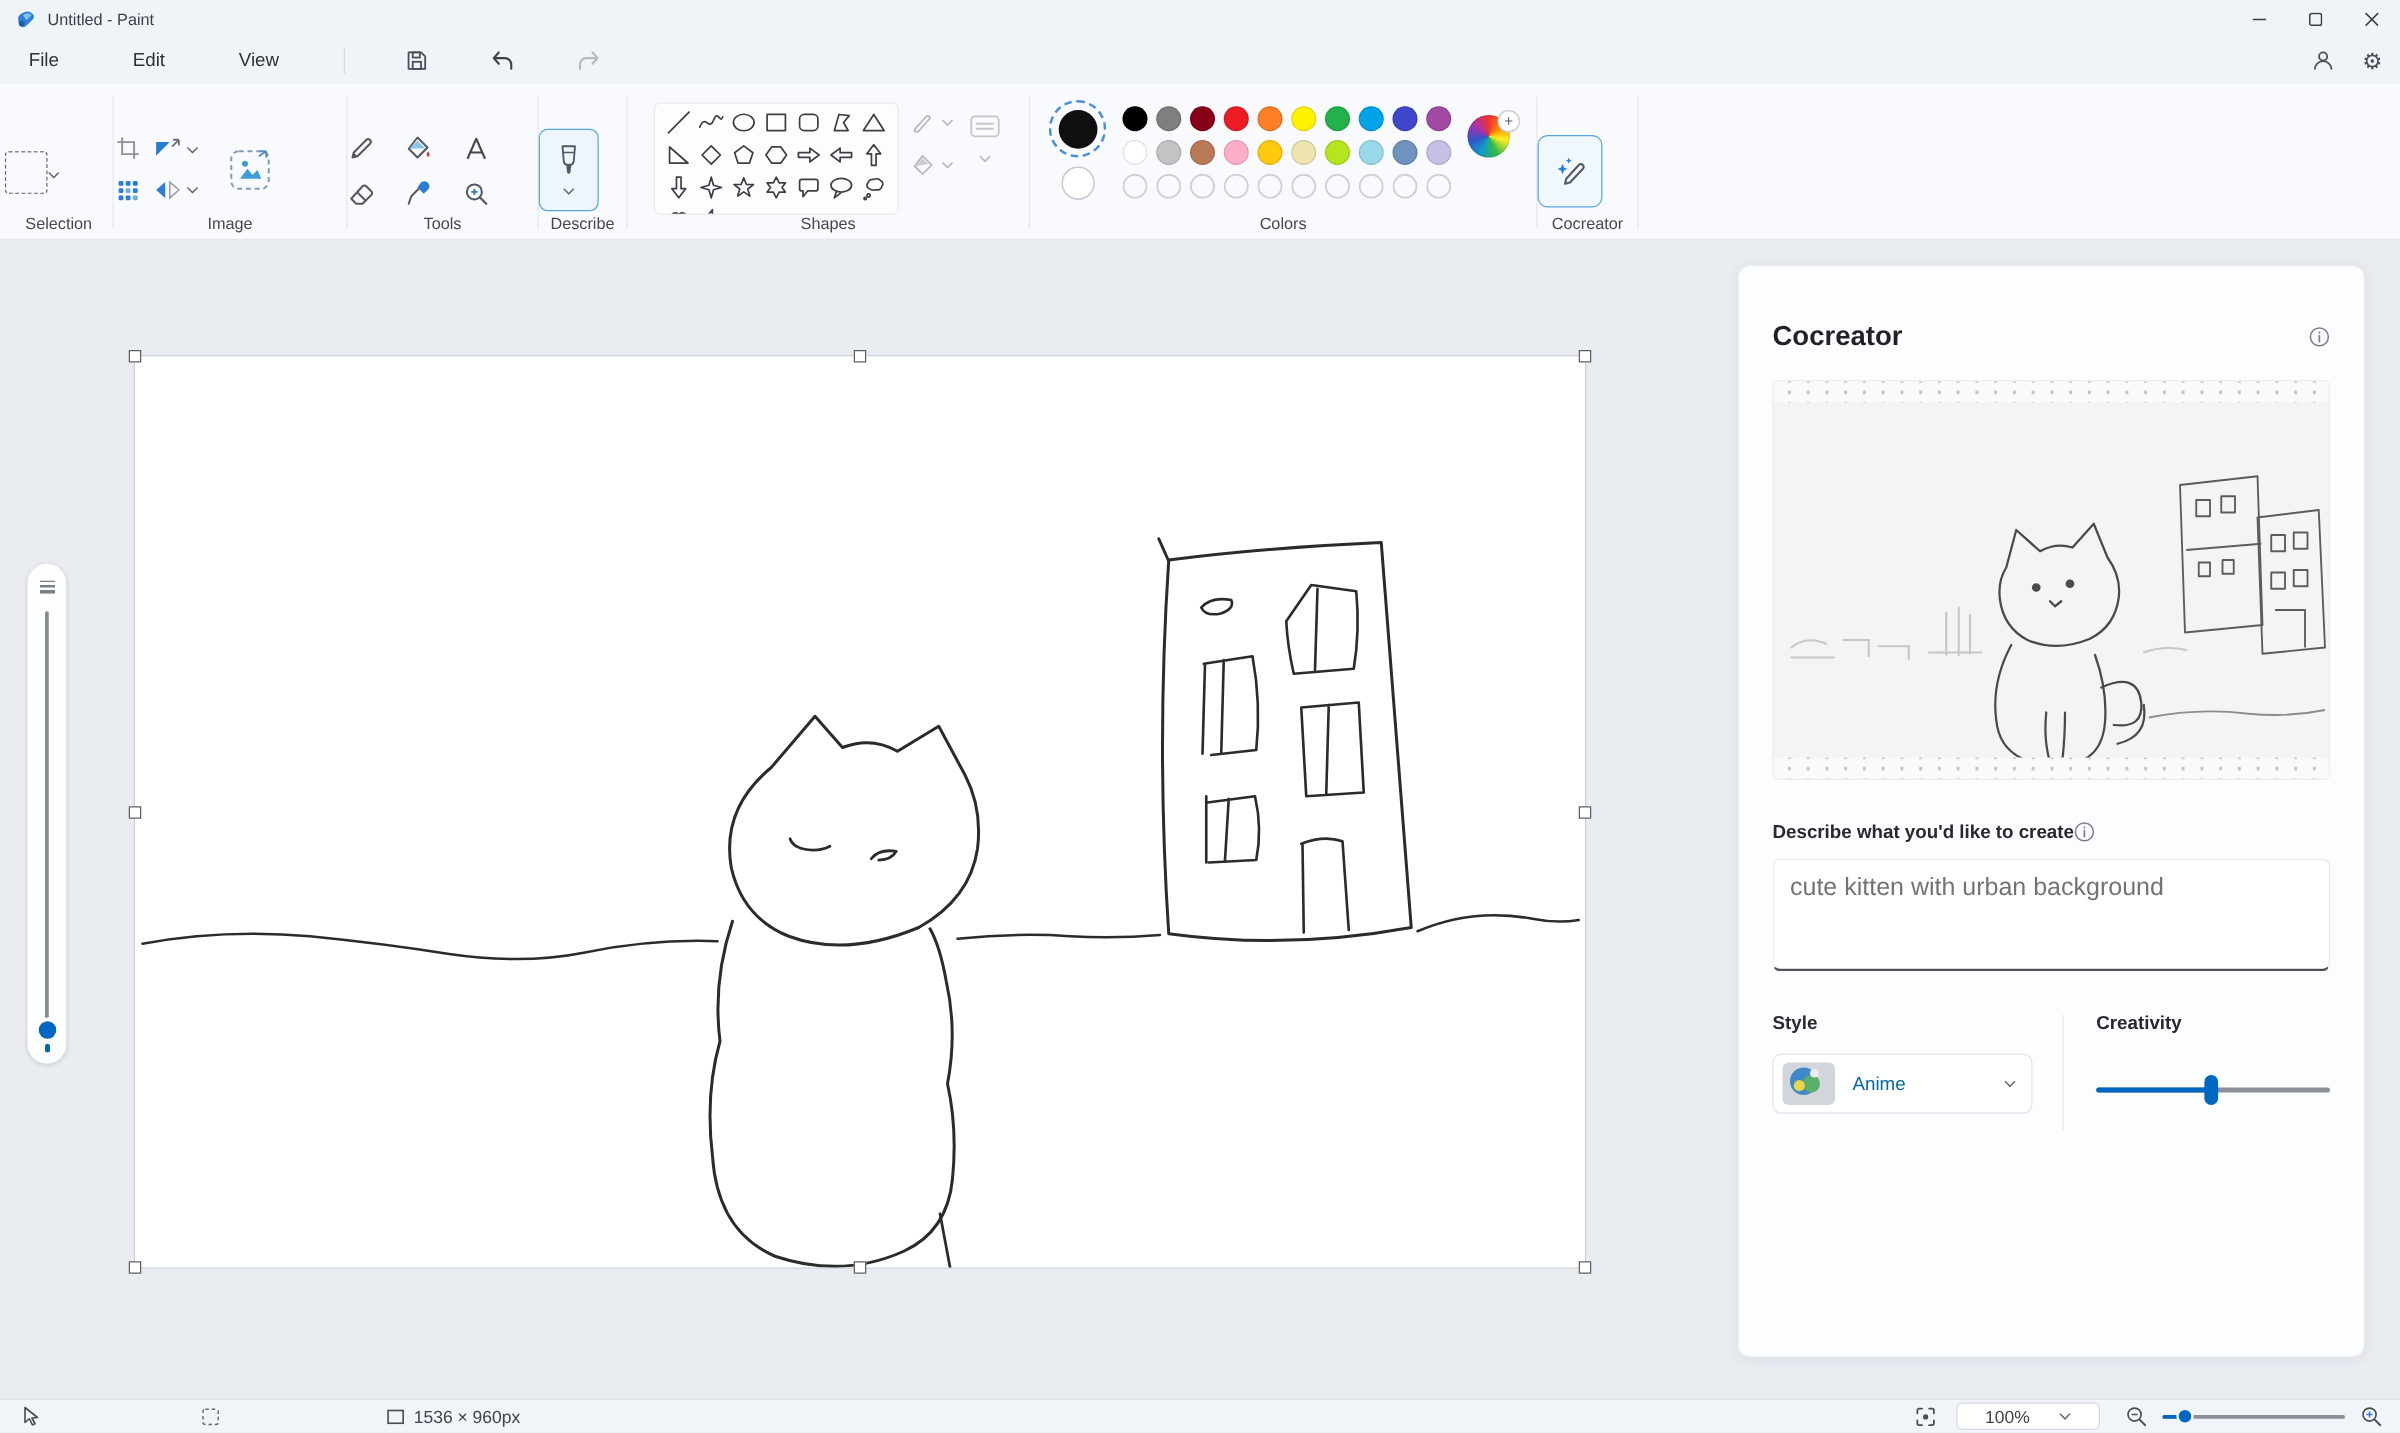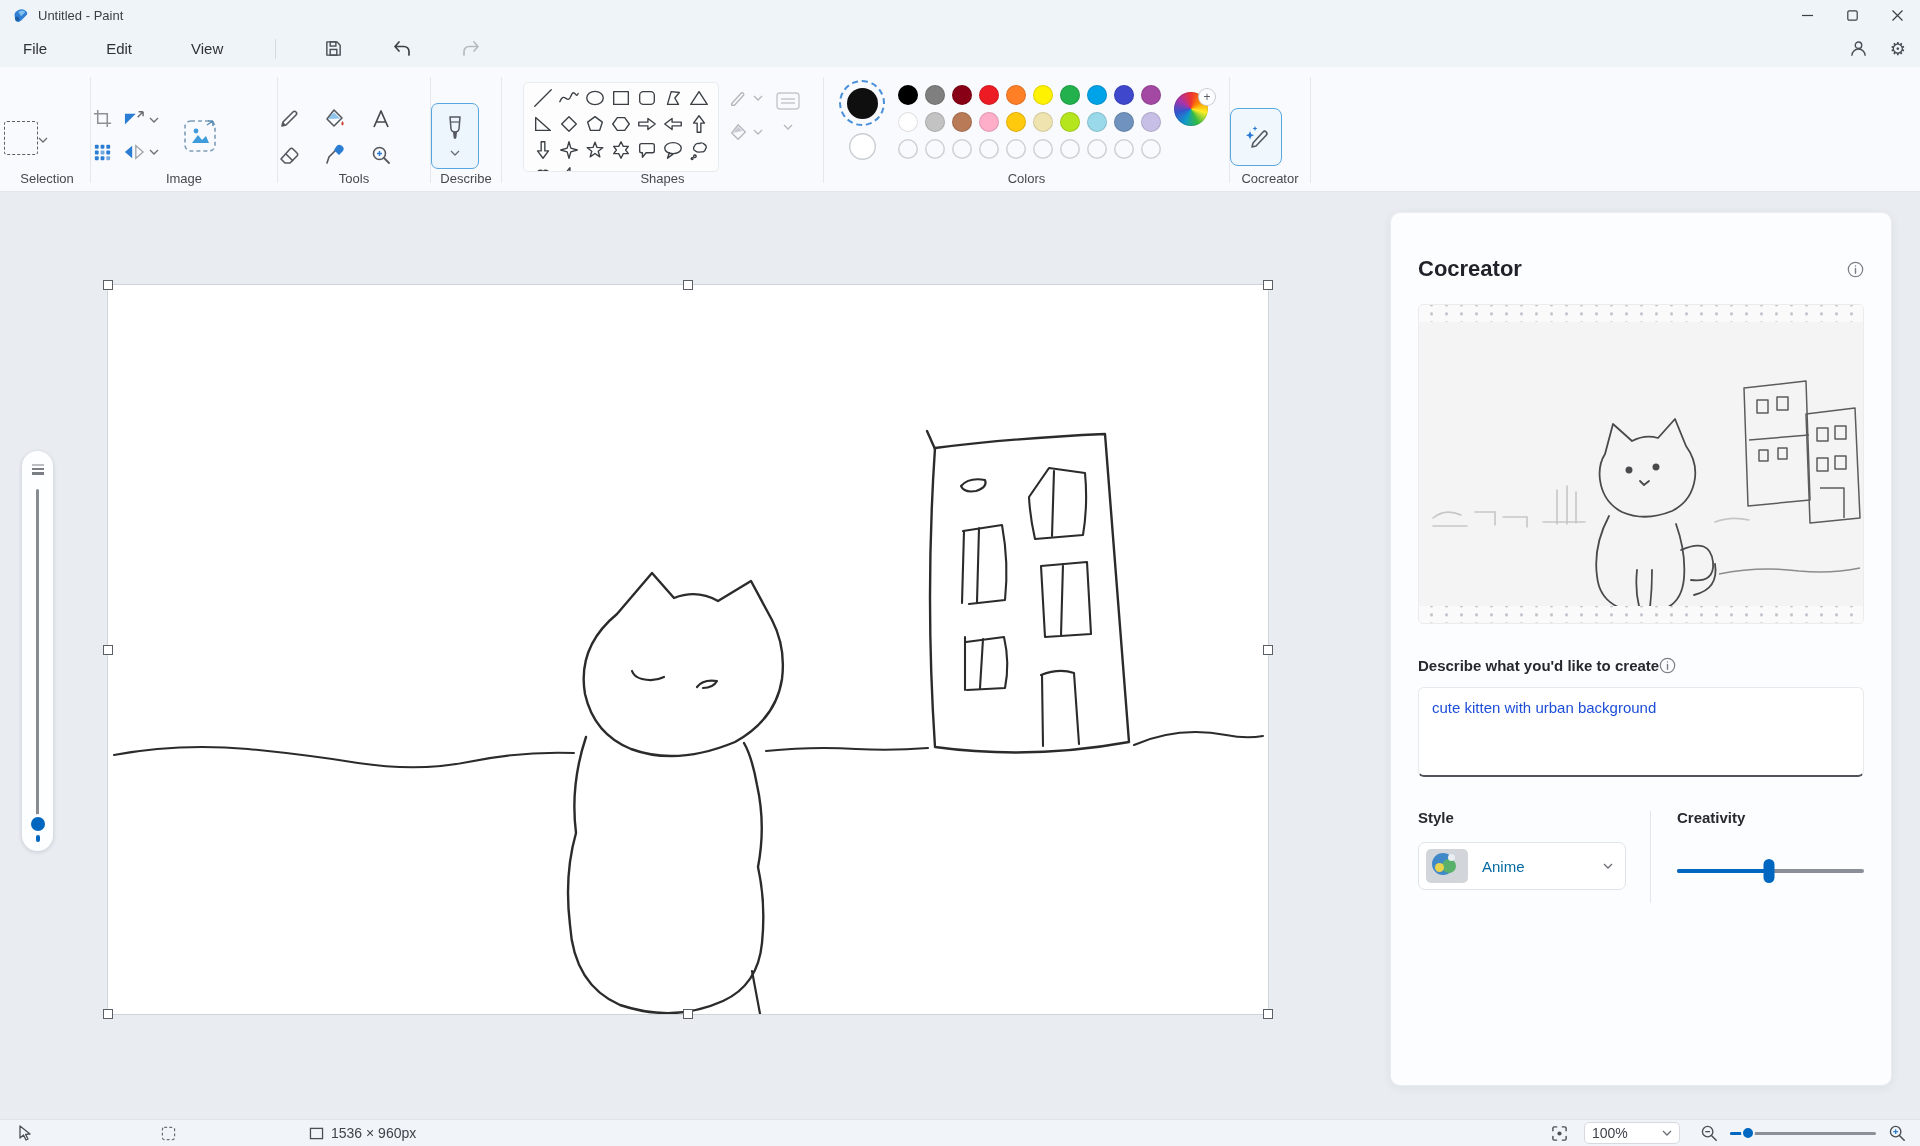--- a/index.html
+++ b/index.html
@@ -77,42 +77,42 @@
   .panel{position:absolute;left:1390px;top:20px;width:502px;height:874px;background:#fcfdfe;border:1px solid #e9ecf0;border-radius:10px;box-shadow:0 2px 10px rgba(40,50,70,.07);box-sizing:border-box;padding:0 27px;}
   .panel-title-row{display:flex;align-items:center;justify-content:space-between;margin-top:43px;}
   .panel-title{font-size:22px;font-weight:700;color:#1f2329;}
   .preview{margin-top:22px;height:318px;background:#f4f4f5;border:1px solid #ececee;border-radius:5px;position:relative;overflow:hidden;}
   .dotstrip{position:absolute;left:0;right:0;height:17px;background:#fafafb;background-image:radial-gradient(circle,#bfc3c9 1.3px,transparent 1.6px);background-size:15px 9px;background-position:5px 55%;}
   .dotstrip.top{top:0;}
   .dotstrip.bottom{bottom:0;}
   .preview svg{position:absolute;left:0;top:17px;}
   .desc-row{display:flex;align-items:center;justify-content:flex-start;margin-top:33px;}
   .desc-label{font-size:15px;font-weight:700;color:#26292e;}
-  .prompt-box{margin-top:13px;width:100%;height:90px;box-sizing:border-box;resize:none;border:1px solid #e7e9ec;border-bottom:2px solid #50545a;border-radius:6px;background:#fff;font-family:"Liberation Sans",sans-serif;font-size:15px;color:#1d4ed8;padding:11px 13px;outline:none;}
+  .prompt-box{margin-top:13px;width:100%;height:90px;box-sizing:border-box;resize:none;border:1px solid #e7e9ec;border-bottom:2px solid #50545a;border-radius:6px;background:#fff;font-family:"Liberation Sans",sans-serif;font-size:20px;color:#737373;padding:11px 13px;outline:none;}
   .controls-row{display:flex;margin-top:28px;}
   .style-col{width:232px;}
   .ctl-divider{width:1px;background:#e3e6ea;margin:2px 12px 0 0;height:92px;}
   .creativity-col{flex:1;padding-left:14px;}
   .ctl-label{font-size:15px;font-weight:700;color:#26292e;}
   .style-select{margin-top:16px;width:208px;height:48px;border:1px solid #e0e3e8;border-radius:7px;background:#fff;display:flex;align-items:center;gap:14px;padding:0 12px 0 7px;box-sizing:border-box;}
   .style-thumb{width:42px;height:34px;border-radius:5px;background:#d2d6da;position:relative;overflow:hidden;}
   .style-thumb i{position:absolute;border-radius:50%;}
   .style-value{font-size:15px;color:#0369a1;flex:1;}
   .slider{margin-top:34px;position:relative;height:22px;}
   .slider-track{position:absolute;left:0;right:0;top:9px;height:4px;border-radius:2px;background:#8a8f98;}
   .slider-fill{position:absolute;left:0;top:9px;height:4px;border-radius:2px;background:#0067c0;}
   .slider-thumb{position:absolute;top:-1px;width:11px;height:24px;border-radius:6px;background:#0067c0;transform:translateX(-50%);}
   
   .statusbar{position:absolute;left:0;bottom:0;width:1920px;height:26px;background:#f1f5f9;border-top:1px solid #e0e4e9;display:flex;align-items:center;font-size:14px;color:#3f434a;}
   .sb-item{display:flex;align-items:center;gap:7px;}
   .sb-cursor{margin-left:18px;}
   .sb-sel{margin-left:130px;}
   .sb-size{margin-left:133px;}
   .sb-right{position:absolute;right:14px;display:flex;align-items:center;}
-  .zoom-box{width:96px;height:22px;background:#fff;border:1px solid #d6dade;border-radius:5px;display:flex;align-items:center;justify-content:space-between;padding:0 7px;margin-left:16px;box-sizing:border-box;}
+  .zoom-box{width:115px;height:22px;background:#fff;border:1px solid #d6dade;border-radius:5px;display:flex;align-items:center;justify-content:space-between;padding:0 22px;margin-left:16px;box-sizing:border-box;}
   .zs-track{position:relative;width:146px;height:3px;background:#8a8f98;border-radius:2px;margin:0 12px;}
   .zs-fill{position:absolute;left:0;top:0;height:3px;width:14px;background:#0067c0;border-radius:2px;}
   .zs-thumb{position:absolute;left:18px;top:50%;transform:translate(-50%,-50%);width:14px;height:14px;background:#0067c0;border:2.5px solid #f1f5f9;border-radius:50%;box-sizing:border-box;}
 </style>
 </head>
 <body>
 
 <div class="titlebar">
   <svg class="app-logo" viewBox="0 0 24 24">
     <path d="M4,14 Q2,8 8,5 Q15,1 20,6 Q23,9 20,12 L13,19 Q9,23 5,19 Z" fill="#2f7fd4"></path>

